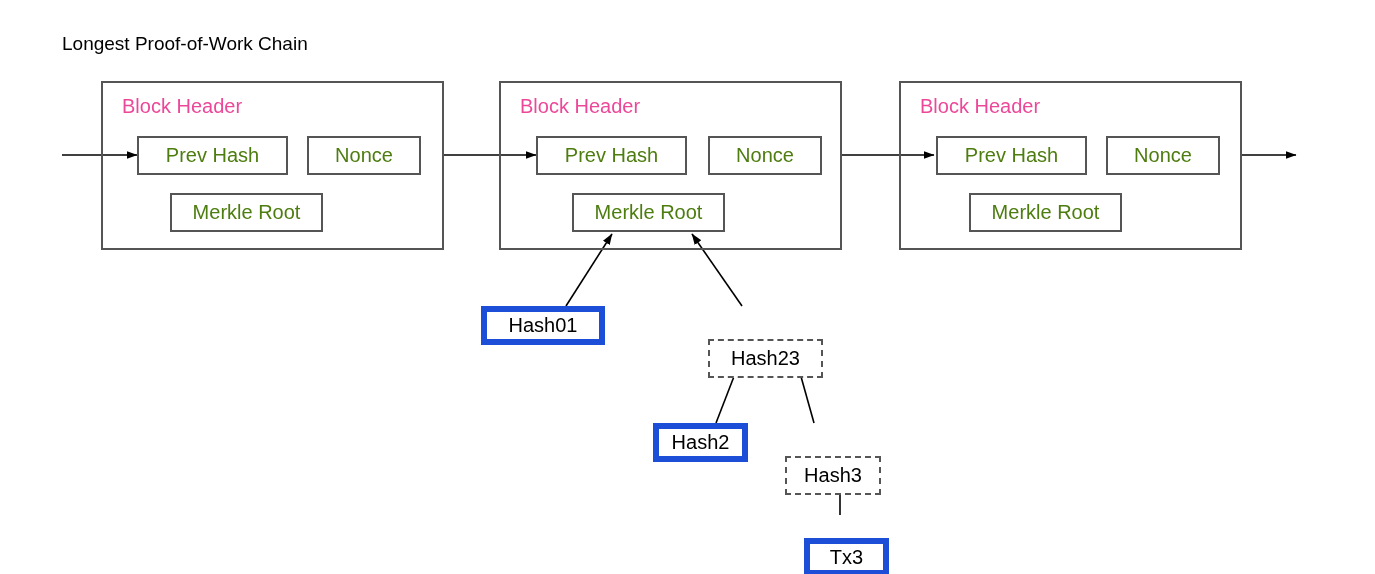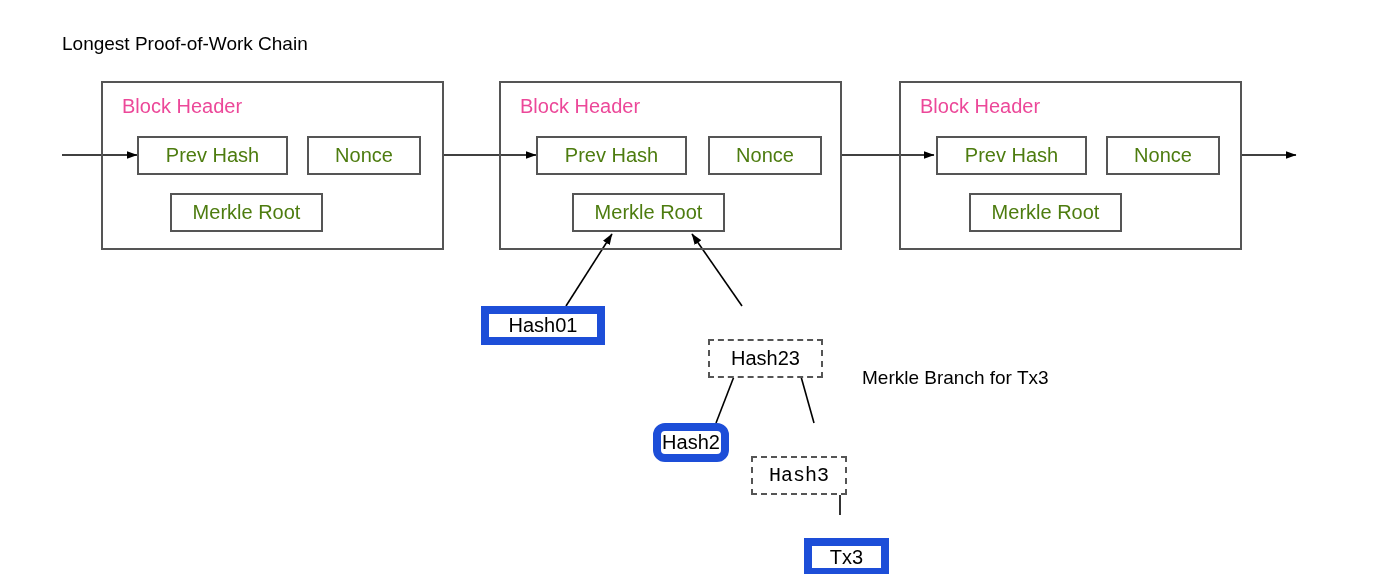--- a/index.html
+++ b/index.html
@@ -62,21 +62,21 @@
     box-sizing: border-box;
     background: #ffffff;
     display: flex;
     align-items: center;
     justify-content: center;
     font-size: 20px;
     color: #000000;
     white-space: nowrap;
   }
   .node-solid {
-    border: 8px solid #1d4ed8;
+    border: 6px solid #1d4ed8;
   }
   .node-dashed {
     border: 2px dashed #555555;
     margin-top: 33px;
   }
 </style>
 </head>
 <body>
 
 <div id="canvas">
@@ -137,25 +137,24 @@
   <div class="field-box" style="left:969px; top:193px; width:153px; height:39px;">
     <span>Merkle Root</span>
   </div>
 
   <div class="node-box node-solid" style="left:481px; top:306px; width:124px; height:39px;">
     <span>Hash01</span>
   </div>
   <div class="node-box node-dashed" style="left:708px; top:306px; width:115px; height:39px;">
     <span>Hash23</span>
   </div>
-  <div class="node-box node-solid" style="left:653px; top:423px; width:76px; height:39px;border-radius:12px;">
+  <div class="node-box node-solid" style="left:653px; top:423px; width:95px; height:39px;">
     <span>Hash2</span>
   </div>
-  <div class="node-box node-dashed" style="left:751px; top:423px; width:96px; height:39px;font-family:Liberation Mono, monospace;">
+  <div class="node-box node-dashed" style="left:785px; top:423px; width:96px; height:39px;">
     <span>Hash3</span>
   </div>
   <div class="node-box node-solid" style="left:804px; top:538px; width:85px; height:38px;">
     <span>Tx3</span>
   </div>
 
-  <div class="label" style="left:862px; top:367px;">Merkle Branch for Tx3</div>
 
 </div>
 
 </body></html>

